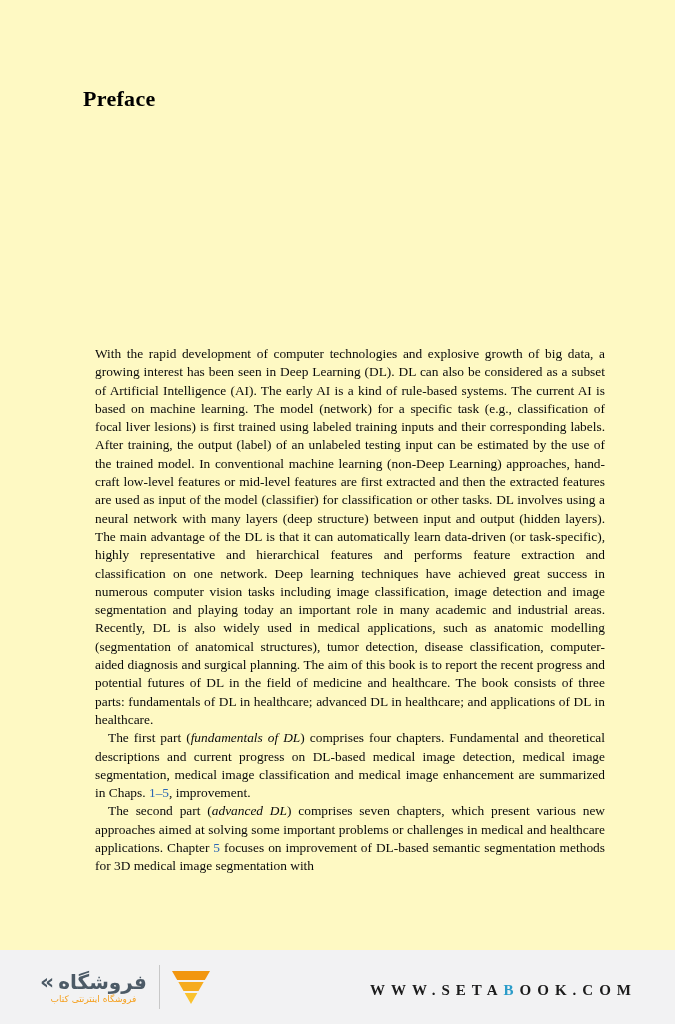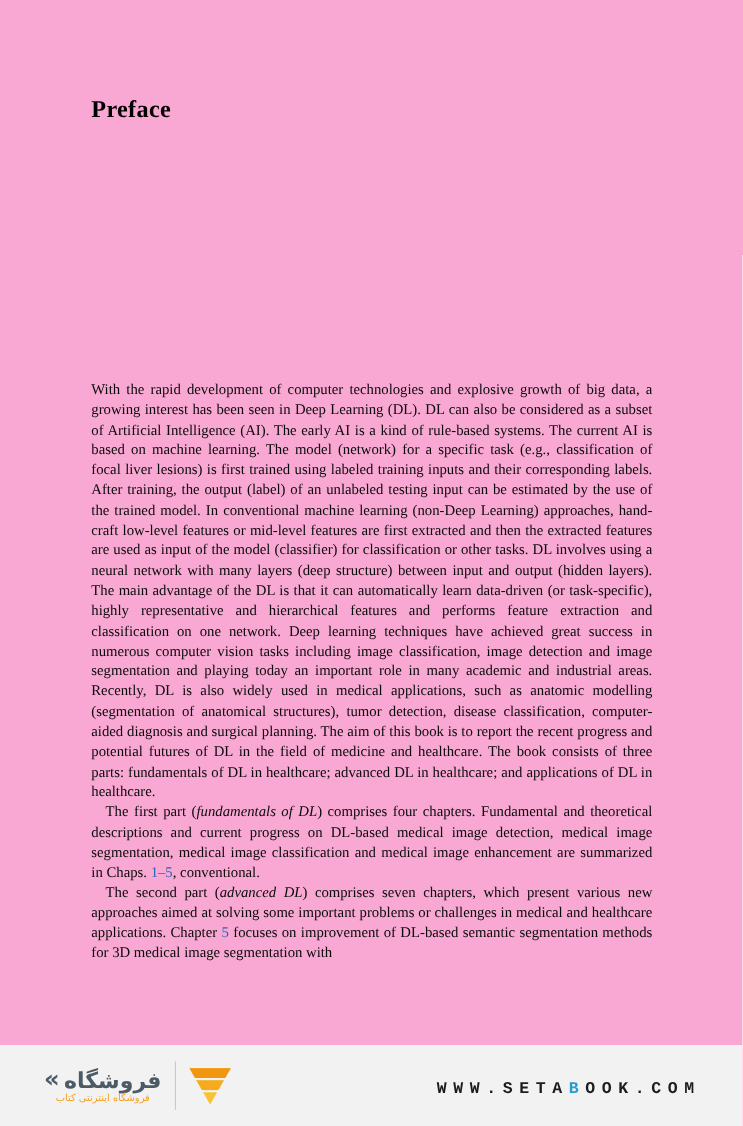--- a/index.html
+++ b/index.html
@@ -2,37 +2,37 @@
 <html style="--link: #2a66b5; --accent-orange: #f5a01e; --highlight-teal: #2b9cc9; --footer-bg: #f2f2f3; --logo-slate: #4c5a66;"><head>
 <meta charset="utf-8">
 <style>
   * { margin: 0; padding: 0; box-sizing: border-box; }
   html, body { background: #ffffff; }
   .page {
     position: relative;
     width: 675px;
     height: 1024px;
     margin: 0 auto;
-    background: #f9a8d4;
+    background: #fef9c3;
     overflow: hidden;
     font-family: "Liberation Serif", serif;
     color: #0a0a0a;
   }
   .page-title {
     position: absolute;
     left: 83px;
     top: 86px;
     font-size: 22px;
     font-weight: bold;
     letter-spacing: 0.3px;
     color: #000;
   }
   .body-text {
     position: absolute;
-    left: 83px;
+    left: 95px;
     width: 510px;
     top: 345px;
     font-size: 13.4px;
     line-height: 18.3px;
     text-align: justify;
     color: #0a0a0a;
   }
   .body-text p.indented { text-indent: 13px; }
   .body-text em { }
   a.chap-link {
@@ -82,21 +82,21 @@
   .triangle-logo { display: block; }
   .footer-right { text-align: right; }
   .store-name {
     font-size: 15px;
     font-weight: bold;
     color: #151515;
     direction: rtl;
   }
   .website {
     margin-top: 7px;
-    font-family: Liberation Mono, monospace;
+    font-family: Liberation Serif, serif;
     font-size: 15px;
     font-weight: bold;
     letter-spacing: 6px;
     color: #1c1c1c;
     white-space: nowrap;
   }
   .website .hl { color: var(--highlight-teal, #2b9cc9); }
 </style>
 </head>
 <body>
@@ -105,21 +105,21 @@
 
   <h1 class="page-title">Preface</h1>
 
   <div class="body-text">
 
     <p>
       <span>With the rapid development of computer technologies and explosive growth of big data, a growing interest has been seen in Deep Learning (DL). DL can also be considered as a subset of Artificial Intelligence (AI). The early AI is a kind of rule-based systems. The current AI is based on machine learning. The model (network) for a specific task (e.g., classification of focal liver lesions) is first trained using labeled training inputs and their corresponding labels. After training, the output (label) of an unlabeled testing input can be estimated by the use of the trained model. In conventional machine learning (non-Deep Learning) approaches, hand-craft low-level features or mid-level features are first extracted and then the extracted features are used as input of the model (classifier) for classification or other tasks. DL involves using a neural network with many layers (deep structure) between input and output (hidden layers). The main advantage of the DL is that it can automatically learn data-driven (or task-specific), highly representative and hierarchical features and performs feature extraction and classification on one network. Deep learning techniques have achieved great success in numerous computer vision tasks including image classification, image detection and image segmentation and playing today an important role in many academic and industrial areas. Recently, DL is also widely used in medical applications, such as anatomic modelling (segmentation of anatomical structures), tumor detection, disease classification, computer-aided diagnosis and surgical planning. The aim of this book is to report the recent progress and potential futures of DL in the field of medicine and healthcare. The book consists of three parts: fundamentals of DL in healthcare; advanced DL in healthcare; and applications of DL in healthcare.</span>
     </p>
 
     <p class="indented">
-      <span>The first part (</span><em>fundamentals of DL</em><span>) comprises four chapters. Fundamental and theoretical descriptions and current progress on DL-based medical image detection, medical image segmentation, medical image classification and medical image enhancement are summarized in Chaps. </span><a class="chap-link">1–5</a><span>, conventional.</span>
+      <span>The first part (</span><em>fundamentals of DL</em><span>) comprises four chapters. Fundamental and theoretical descriptions and current progress on DL-based medical image detection, medical image segmentation, medical image classification and medical image enhancement are summarized in Chaps. </span><a class="chap-link">1–5</a><span>, improvement.</span>
     </p>
 
     <p class="indented">
       <span>The second part (</span><em>advanced DL</em><span>) comprises seven chapters, which present various new approaches aimed at solving some important problems or challenges in medical and healthcare applications. Chapter </span><a class="chap-link">5</a><span> focuses on improvement of DL-based semantic segmentation methods for 3D medical image segmentation with</span>
     </p>
 
   </div>
 
   <div class="footer">
 

